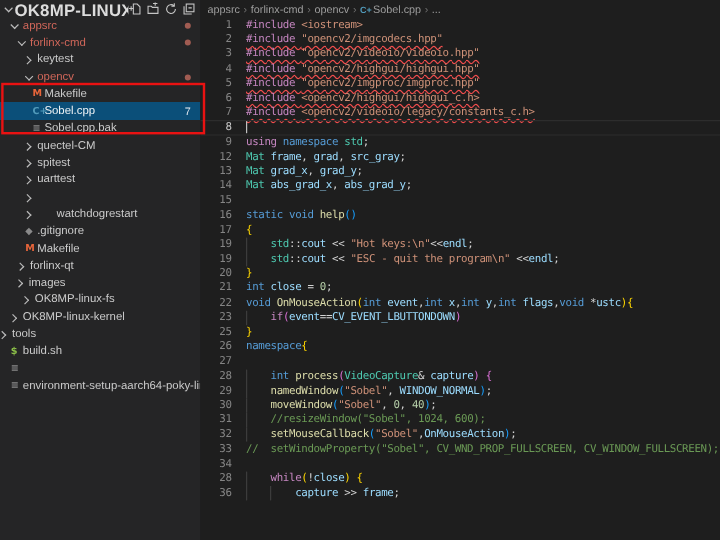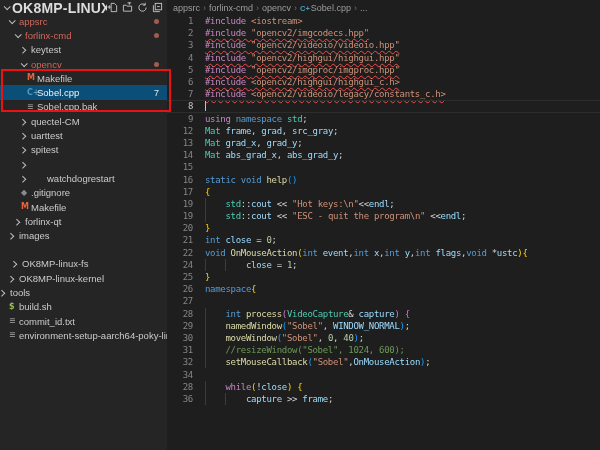--- a/index.html
+++ b/index.html
@@ -142,32 +142,32 @@
         <div class="row" style="padding-left: 21px;">
           <span class="glyphbox">
             <span class="chev right"></span>
           </span>
           <span class="lbl">quectel-CM</span>
         </div>
         <div class="row" style="padding-left: 21px;">
           <span class="glyphbox">
             <span class="chev right"></span>
           </span>
+          <span class="lbl">spitest</span>
+        </div>
+        <div class="row" style="padding-left: 21px;">
+          <span class="glyphbox">
+            <span class="chev right"></span>
+          </span>
           <span class="lbl">uarttest</span>
         </div>
         <div class="row" style="padding-left: 21px;">
           <span class="glyphbox">
             <span class="chev right"></span>
           </span>
-          <span class="lbl">spitest</span>
-        </div>
-        <div class="row" style="padding-left: 21px;">
-          <span class="glyphbox">
-            <span class="chev right"></span>
-          </span>
         </div>
         <div class="row" style="padding-left: 21px; gap: 16px;">
           <span class="glyphbox">
             <span class="chev right"></span>
           </span>
           <span class="lbl">watchdogrestart</span>
         </div>
         <div class="row" style="padding-left: 21px;">
           <span class="glyphbox">
             <span class="ficon" style="color: rgb(138, 138, 138);">◆</span>
@@ -179,27 +179,27 @@
             <span class="ficon" style="color: rgb(232, 101, 58);">M</span>
           </span>
           <span class="lbl">Makefile</span>
         </div>
         <div class="row" style="padding-left: 15px;">
           <span class="glyphbox">
             <span class="chev right"></span>
           </span>
           <span class="lbl">forlinx-qt</span>
         </div>
-        <div class="row" style="padding-left: 9px;">
+        <div class="row" style="padding-left: 14px;">
           <span class="glyphbox">
             <span class="chev right"></span>
           </span>
           <span class="lbl">images</span>
         </div>
-        <div class="row" style="padding-left: 12px; margin-top: 14px;">
+        <div class="row" style="padding-left: 19px;">
           <span class="glyphbox">
             <span class="chev right"></span>
           </span>
           <span class="lbl">OK8MP-linux-fs</span>
         </div>
         <div class="row" style="padding-left: 9px;">
           <span class="glyphbox">
             <span class="chev right"></span>
           </span>
           <span class="lbl">OK8MP-linux-kernel</span>
@@ -213,21 +213,20 @@
         <div class="row" style="padding-left: 9px;">
           <span class="glyphbox">
             <span class="ficon" style="color: rgb(141, 193, 73);">$</span>
           </span>
           <span class="lbl">build.sh</span>
         </div>
         <div class="row" style="padding-left: 9px;">
           <span class="glyphbox">
             <span class="ficon" style="color: rgb(138, 138, 138);">≡</span>
           </span>
-          <span class="lbl">commit_id.txt</span>
         </div>
         <div class="row" style="padding-left: 9px;">
           <span class="glyphbox">
             <span class="ficon" style="color: rgb(138, 138, 138);">≡</span>
           </span>
           <span class="lbl">environment-setup-aarch64-poky-lin...</span>
         </div>
       </div>
   </aside>
 
@@ -318,22 +317,22 @@
         </div>
         <div class="line">
           <span class="gut">21</span>
           <span class="src"><span><span class="kw">int </span><span class="var">close</span><span class="pun"> = </span><span class="num">0</span><span class="pun">;</span></span></span>
         </div>
         <div class="line">
           <span class="gut">22</span>
           <span class="src"><span><span class="kw">void </span><span class="fn">OnMouseAction</span><span class="b1">(</span><span class="kw">int </span><span class="var">event</span><span class="pun">,</span><span class="kw">int </span><span class="var">x</span><span class="pun">,</span><span class="kw">int </span><span class="var">y</span><span class="pun">,</span><span class="kw">int </span><span class="var">flags</span><span class="pun">,</span><span class="kw">void </span><span class="pun">*</span><span class="var">ustc</span><span class="b1">)</span><span class="b1">{</span></span></span>
         </div>
         <div class="line">
-          <span class="gut">24</span>
-          <span class="src"><span class="guide" style="left: 0px;"></span><span class="guide" style="left: 20.3px;"></span><span><span class="pun">        </span><span class="var">close</span><span class="pun"> = </span><span class="num">1</span><span class="pun">;</span></span></span>
+          <span class="gut">23</span>
+          <span class="src"><span class="guide" style="left: 0px;"></span><span><span class="pun">    </span><span class="ctrl">if</span><span class="b2">(</span><span class="var">event</span><span class="pun">==</span><span class="var">CV_EVENT_LBUTTONDOWN</span><span class="b2">)</span></span></span>
         </div>
         <div class="line">
           <span class="gut">25</span>
           <span class="src"><span><span class="b1">}</span></span></span>
         </div>
         <div class="line">
           <span class="gut">26</span>
           <span class="src"><span><span class="kw">namespace</span><span class="b1">{</span></span></span>
         </div>
         <div class="line">
@@ -354,20 +353,24 @@
         </div>
         <div class="line">
           <span class="gut">31</span>
           <span class="src"><span class="guide" style="left: 0px;"></span><span><span class="pun">    </span><span class="cmt">//resizeWindow("Sobel", 1024, 600);</span></span></span>
         </div>
         <div class="line">
           <span class="gut">32</span>
           <span class="src"><span class="guide" style="left: 0px;"></span><span><span class="pun">    </span><span class="fn">setMouseCallback</span><span class="b3">(</span><span class="str">"Sobel"</span><span class="pun">,</span><span class="var">OnMouseAction</span><span class="b3">)</span><span class="pun">;</span></span></span>
         </div>
         <div class="line">
+          <span class="gut">33</span>
+          <span class="src"><span><span class="cmt">//  setWindowProperty("Sobel", CV_WND_PROP_FULLSCREEN, CV_WINDOW_FULLSCREEN);</span></span></span>
+        </div>
+        <div class="line">
           <span class="gut">34</span>
           <span class="src"><span></span></span>
         </div>
         <div class="line">
           <span class="gut">28</span>
           <span class="src"><span class="guide" style="left: 0px;"></span><span><span class="pun">    </span><span class="ctrl">while</span><span class="b1">(</span><span class="pun">!</span><span class="var">close</span><span class="b1">)</span><span class="pun"> </span><span class="b1">{</span></span></span>
         </div>
         <div class="line">
           <span class="gut">36</span>
           <span class="src"><span class="guide" style="left: 0px;"></span><span class="guide" style="left: 20.3px;"></span><span><span class="pun">        </span><span class="var">capture</span><span class="pun"> &gt;&gt; </span><span class="var">frame</span><span class="pun">;</span></span></span>

